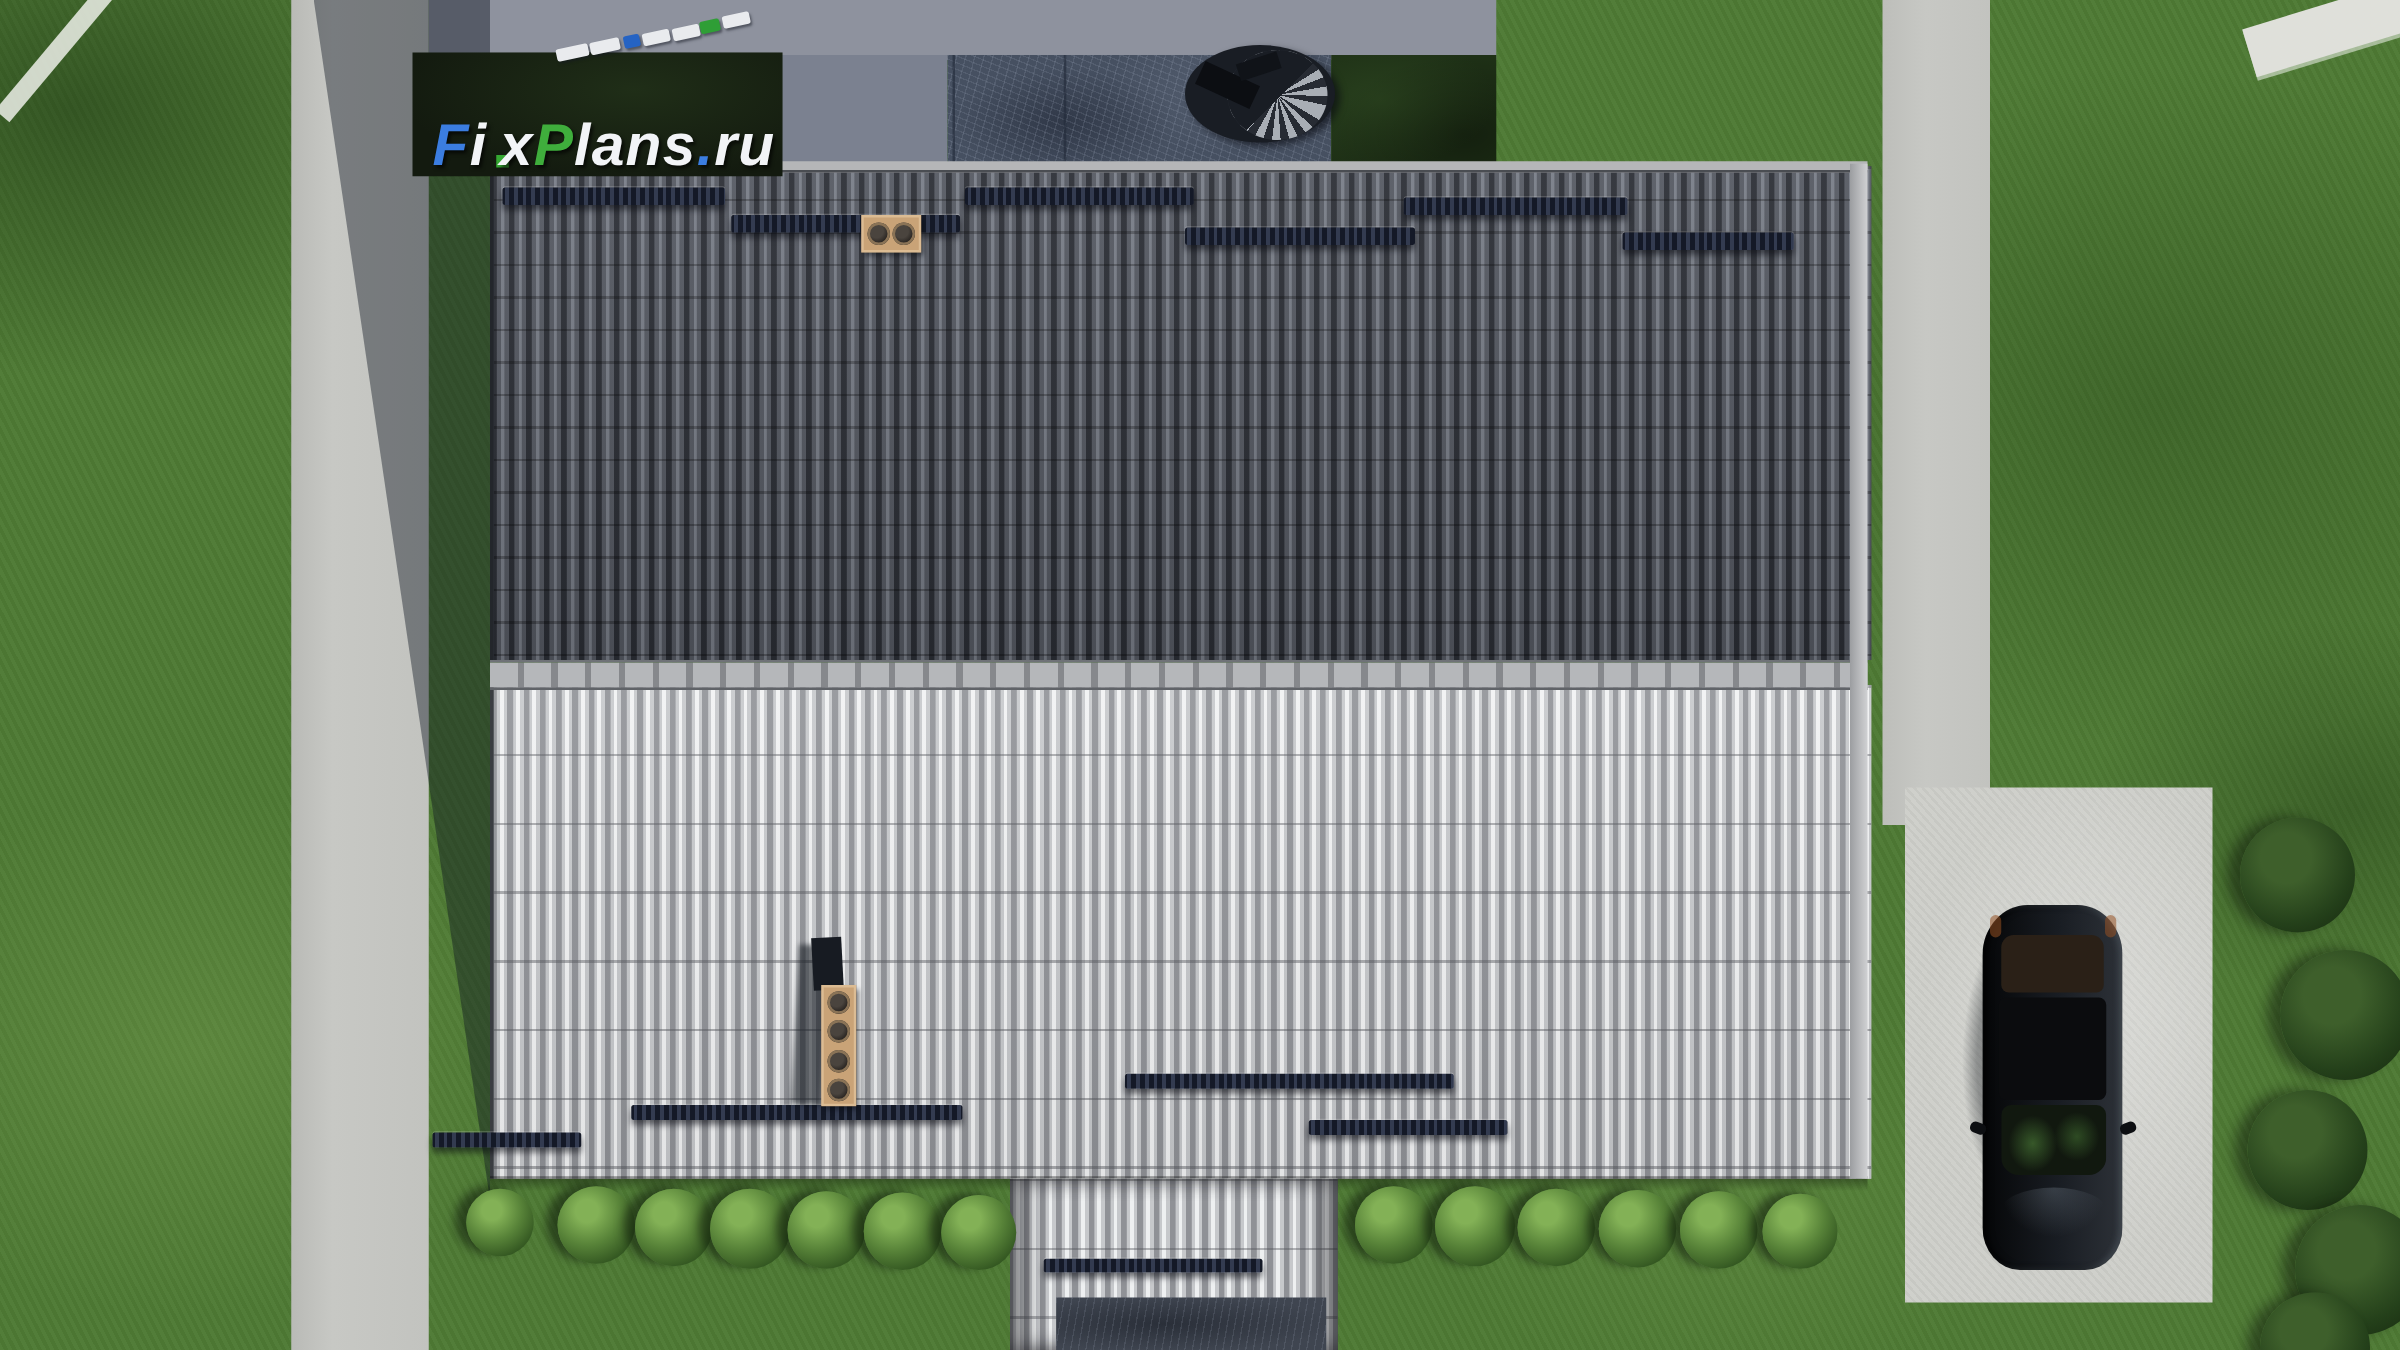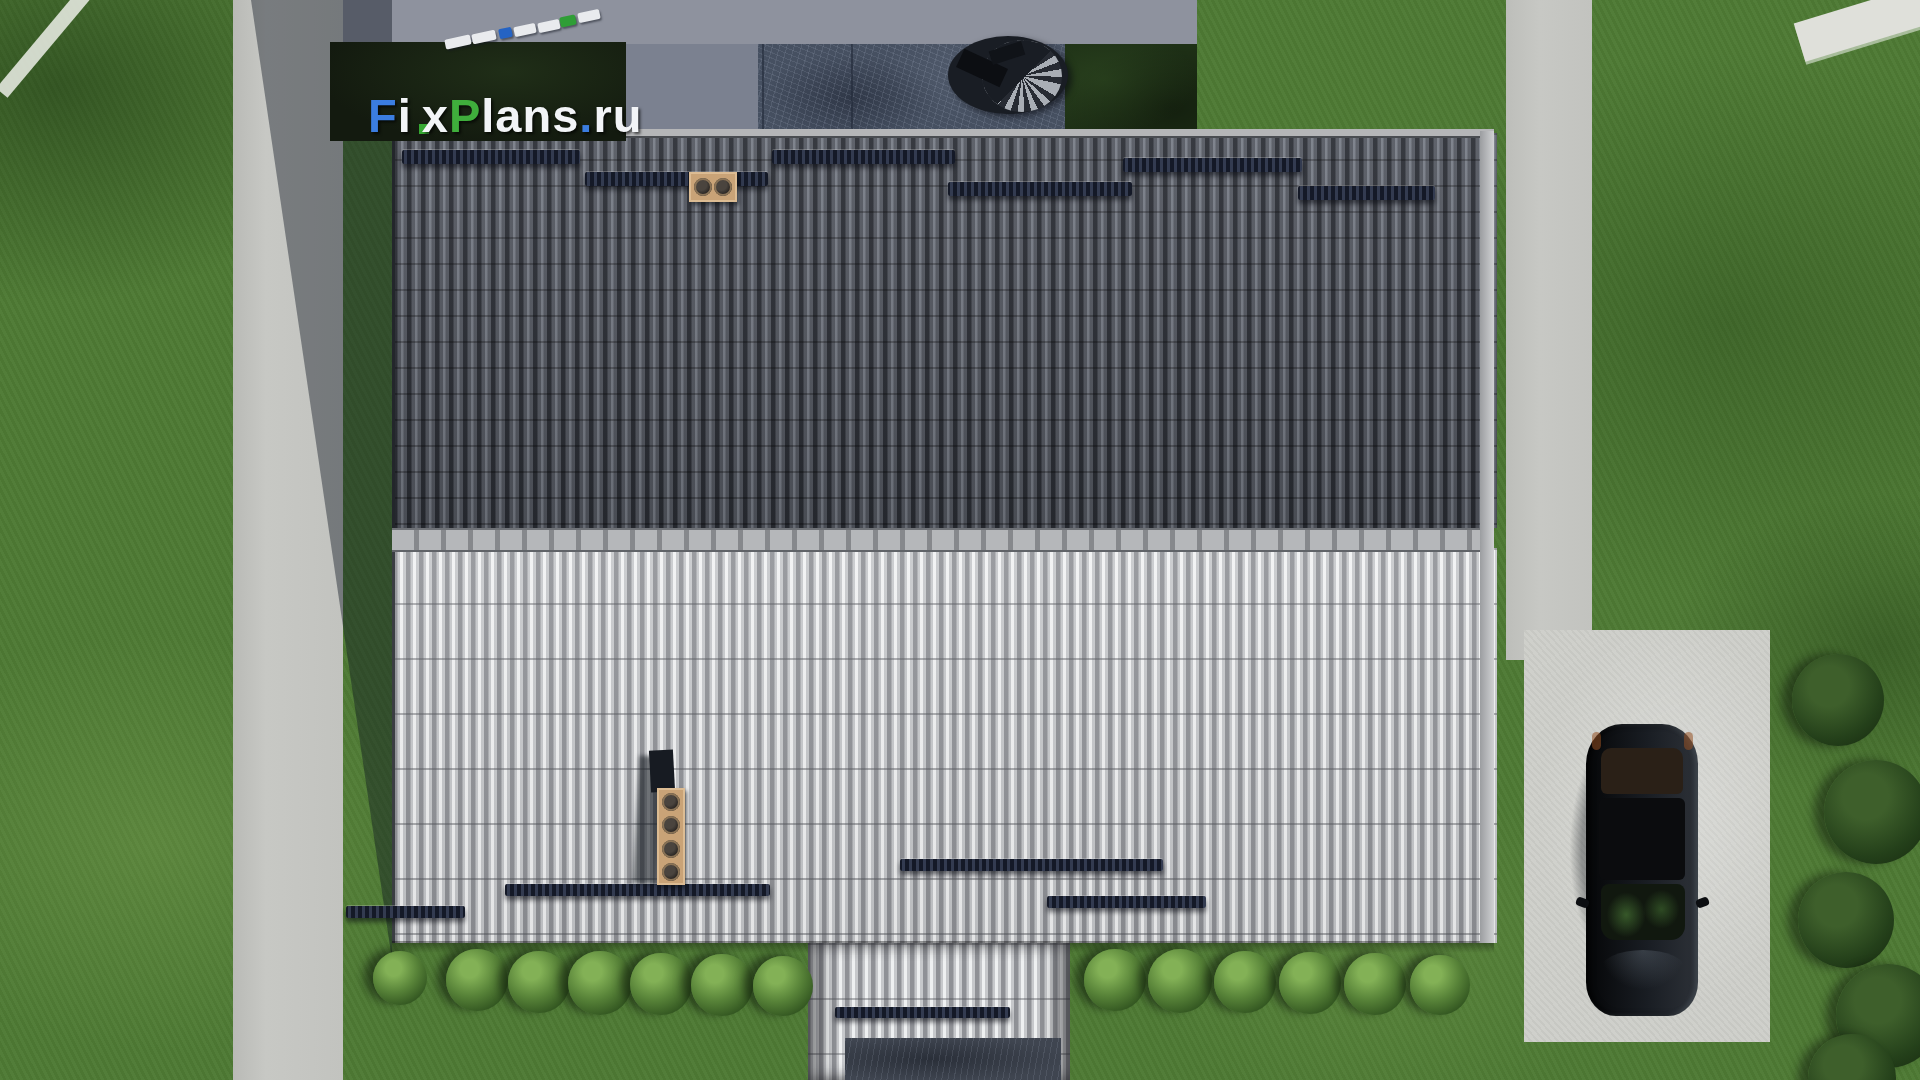--- a/index.html
+++ b/index.html
@@ -50,22 +50,22 @@
   #stair .fan{left:34px;top:4px;width:80px;height:72px;border-radius:50%;
     background:repeating-conic-gradient(from 110deg, #a9aeb5 0 11deg, #272b33 11deg 22deg);}
   #stair .mask{left:34px;top:4px;width:80px;height:72px;border-radius:50%;
     background:linear-gradient(135deg,#191d24 0 52%,transparent 52%);}
   #stair .slab1{left:10px;top:22px;width:48px;height:20px;background:#0c0e12;transform:rotate(25deg);}
   #stair .slab2{left:42px;top:10px;width:34px;height:14px;background:#101318;transform:rotate(-18deg);}
 
   
   #logo-panel{left:330px;top:42px;width:296px;height:99px;z-index:30;background:var(--logo_bg,#131a0f);
     background-image:radial-gradient(ellipse at 60% 30%, rgba(44,66,32,.5), transparent 75%);}
-  #logo-text{position:absolute;left:38px;top:50px;font-size:47px;font-weight:700;letter-spacing:1px;
-    line-height:1;white-space:nowrap;text-shadow:2px 2px 3px rgba(0,0,0,.65);}
+  #logo-text{position:absolute;left:16px;top:50px;font-size:47px;font-weight:700;letter-spacing:1px;
+    line-height:1;white-space:nowrap;text-shadow:2px 2px 3px rgba(0,0,0,.65);font-style:italic;}
   #logo-text span{position:relative;display:inline-block;}
   .lg-dot{position:absolute;top:2px;left:50%;transform:translateX(-50%);width:10px;height:10px;}
 
   
   .deck-block{height:10px;border-radius:2px;transform:rotate(-12deg);z-index:31;
     box-shadow:1px 2px 2px rgba(20,24,34,.5);}
 
   
   #fascia-top{left:392px;top:129px;width:1102px;height:7px;z-index:12;background:#b5b6b8;
     border-bottom:2px solid #4a4d52;}

